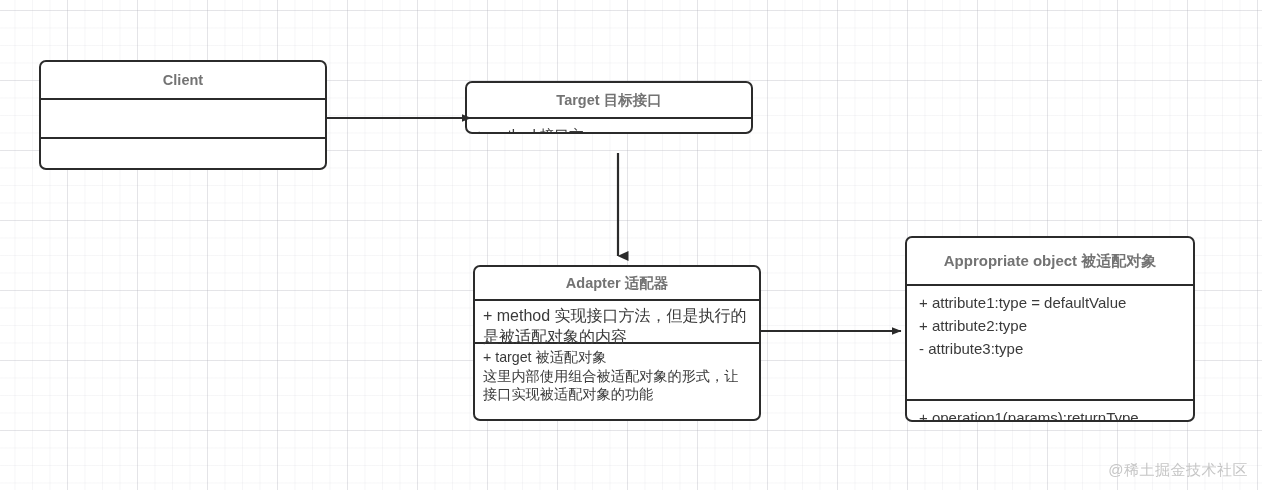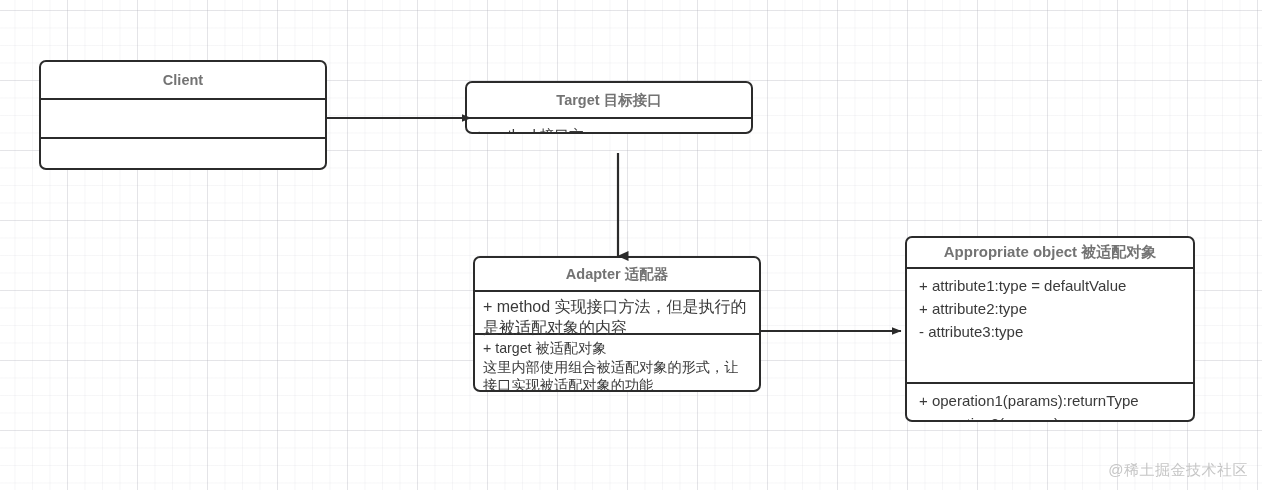--- a/index.html
+++ b/index.html
@@ -57,28 +57,28 @@
   #client-box .uml-title { height: 36px; font-size: 14.5px; }
   #client-sec-1 { height: 39px; }
   #client-sec-2 { height: 28.6px; }
 
   
   #target-box { left: 465px; top: 81px; width: 288px; height: 53px; }
   #target-box .uml-title { height: 34px; font-size: 14.5px; }
   #target-sec-1 { height: 37px; font-size: 14.5px; padding-top: 7px; }
 
   
-  #adapter-box { left: 473px; top: 256px; width: 288px; height: 136px; }
+  #adapter-box { left: 473px; top: 265px; width: 288px; height: 156px; }
   #adapter-box .uml-title { height: 32px; font-size: 14.5px; }
   #adapter-sec-1 { height: 43px; font-size: 16px; padding-top: 4px; }
   #adapter-sec-2 { height: 59px; font-size: 14.2px; padding-top: 4px; }
 
   
   #appropriate-box { left: 905px; top: 236px; width: 290px; height: 186px; }
-  #appropriate-box .uml-title { height: 29px; font-size: 15px; }
+  #appropriate-box .uml-title { height: 46px; font-size: 15px; }
   #appropriate-sec-1 { height: 83px; font-size: 15px; padding-top: 6px; padding-left: 12px; }
   #appropriate-sec-2 { height: 74px; font-size: 15px; padding-top: 6px; padding-left: 12px; margin-top: 32px; }
   #appropriate-box .uml-line { line-height: 1.52; }
 
   
   .connector { position: absolute; overflow: visible; }
   #conn-client-target { left: 325px; top: 104px; width: 156px; height: 30px; }
   #conn-target-adapter { left: 604px; top: 153px; width: 30px; height: 116px; }
   #conn-adapter-appropriate { left: 759px; top: 317px; width: 152px; height: 30px; }
 

